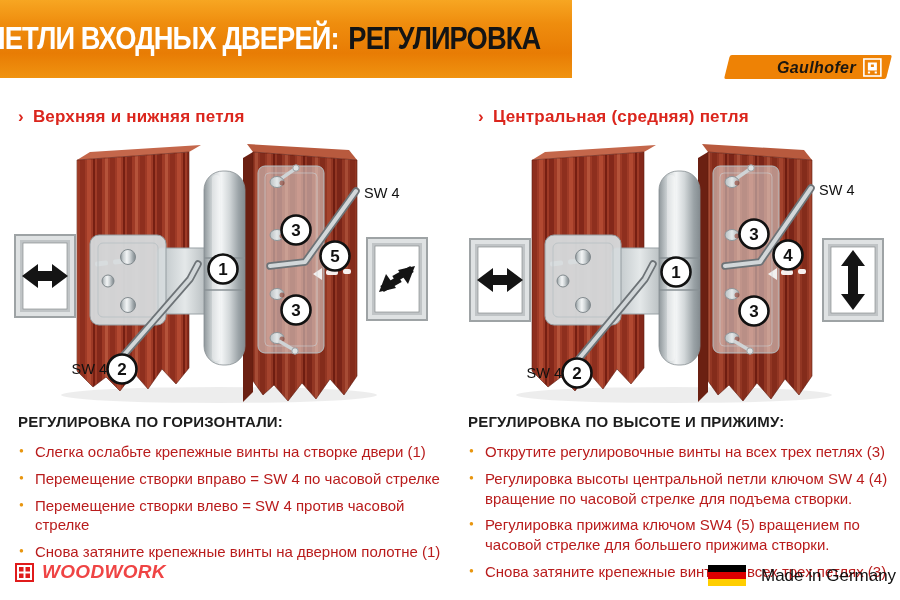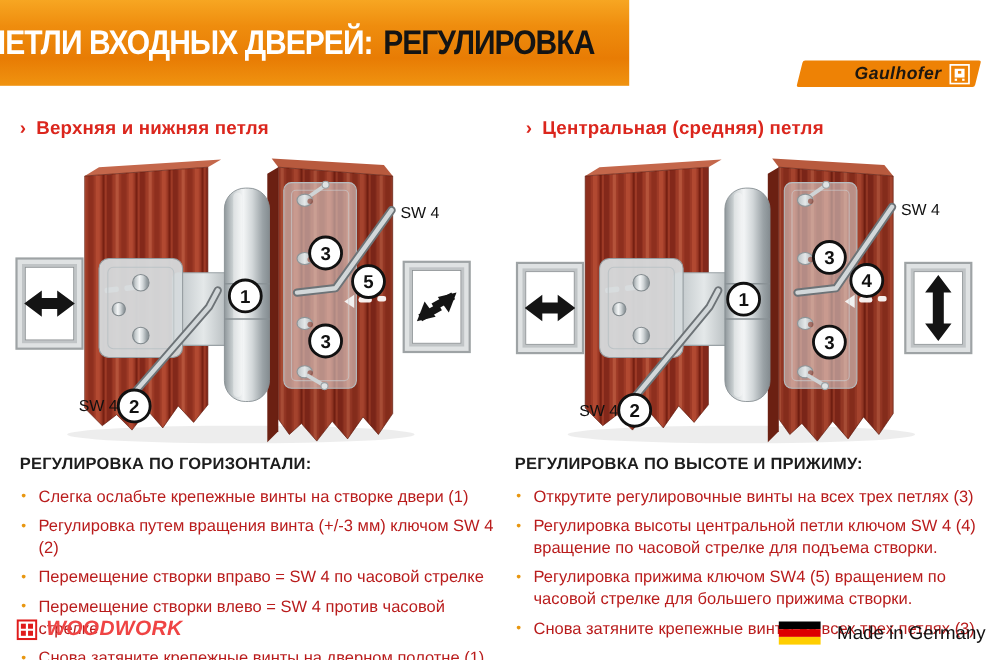--- a/index.html
+++ b/index.html
@@ -336,21 +336,20 @@
         <circle cx="329" cy="117" r="14.5" fill="#fff" stroke="#111" stroke-width="2.6"></circle>
         <text class="callout-num" x="329" y="123" text-anchor="middle">4</text>
       </g>
     </svg>
   </div>
 
   <div class="list list-left">
     <h3>РЕГУЛИРОВКА ПО ГОРИЗОНТАЛИ:</h3>
     <ul>
       <li>Слегка ослабьте крепежные винты на створке двери (1)</li>
-      <li>Регулировка путем вращения винта (+/-3 мм) ключом SW 4 (2)</li>
       <li>Перемещение створки вправо = SW 4 по часовой стрелке</li>
       <li>Перемещение створки влево = SW 4 против часовой стрелке</li>
       <li>Снова затяните крепежные винты на дверном полотне (1)</li>
     </ul>
   </div>
 
   <div class="list list-right">
     <h3>РЕГУЛИРОВКА ПО ВЫСОТЕ И ПРИЖИМУ:</h3>
     <ul>
       <li>Открутите регулировочные винты на всех трех петлях (3)</li>

